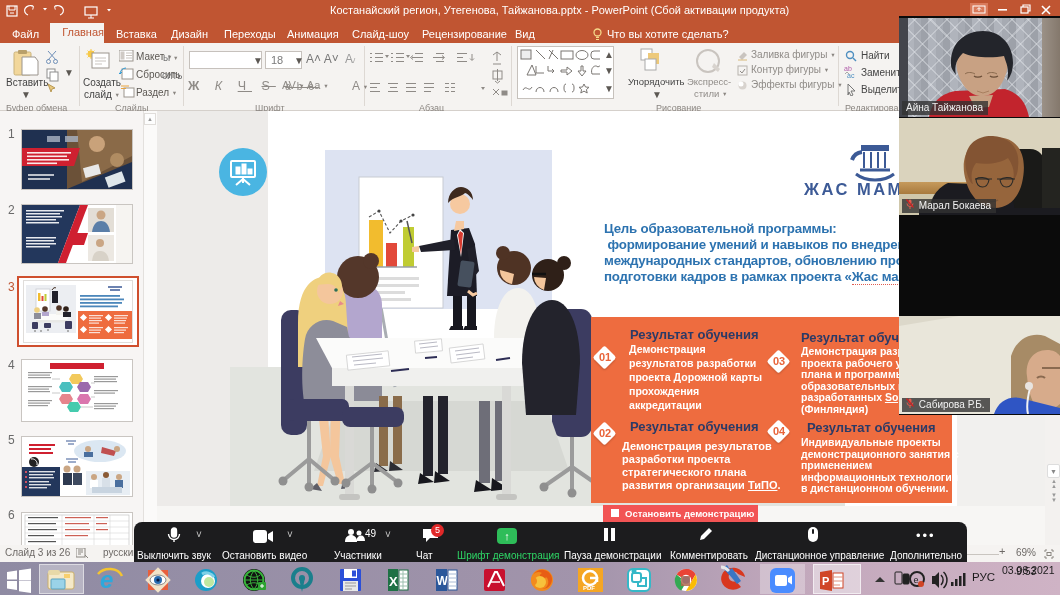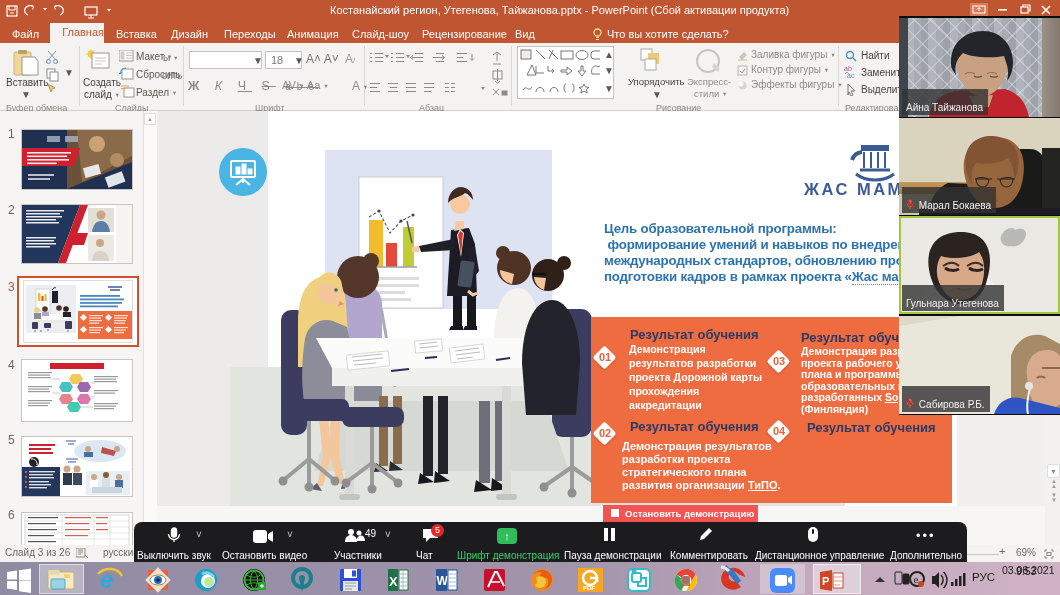--- a/index.html
+++ b/index.html
@@ -34,21 +34,21 @@
   #orangebox{left:591px;top:317px;width:361px;height:186px;background:#ee6c3f;color:#fff;}
   .diam{position:absolute;width:17px;height:17px;background:#fff;transform:rotate(45deg);
      border-radius:2.5px;box-shadow:1px 1px 2px rgba(0,0,0,.15);}
   .dnum{position:absolute;width:30px;text-align:center;color:#e8643a;font-weight:bold;font-size:11px;}
   .rhead{position:absolute;color:#2b3a66;font-weight:bold;font-size:13px;white-space:nowrap;}
   .rbody{position:absolute;font-weight:bold;color:#fff;font-size:10.6px;line-height:14px;}
   
   #videos{left:899px;top:16px;width:161px;height:399px;background:#0b0b0b;}
   .vid{position:absolute;left:899px;width:161px;overflow:hidden;}
   .vname{position:absolute;left:3px;bottom:2px;background:rgba(50,50,50,.8);color:#f2f2f2;
-     font-size:10px;line-height:13px;padding:12px 5px 1px 4px;white-space:nowrap;}
+     font-size:10px;line-height:13px;padding:0 5px 1px 4px;white-space:nowrap;}
   
   #greenbar{left:352px;top:505px;width:249px;height:17px;background:#3fc35f;color:#123c63;
      font-weight:bold;font-size:11px;text-align:center;line-height:17px;}
   #redbar{left:603px;top:505px;width:155px;height:24px;background:#f25454;color:#fff;
      font-weight:bold;font-size:9.5px;line-height:17px;white-space:nowrap;}
   #zoombar{left:134px;top:522px;width:833px;height:41px;background:#1c1c1e;border-radius:8px 8px 0 0;}
   .zlabel{position:absolute;top:28px;color:#fff;font-size:10px;white-space:nowrap;}
   .zgreen{color:#2ed766;}
   
   #taskbar{left:0;top:562px;width:1060px;height:33px;
@@ -683,20 +683,21 @@
   <div class="dnum" style="left:590px;top:427px;">02</div>
   <div class="rhead" style="left:630px;top:419px;">Результат обучения</div>
   <div class="rbody" style="left:622px;top:440px;font-size:11px;line-height:13px;">Демонстрация результатов<br>разработки проекта<br>стратегического плана<br>развития организации <u>ТиПО</u>.</div>
   <div class="diam" style="left:770px;top:353px;"></div>
   <div class="dnum" style="left:764px;top:355px;">03</div>
   <div class="rhead" style="left:801px;top:330px;">Результат обучения</div>
   <div class="rbody" style="left:801px;top:346px;font-size:10.5px;line-height:11.5px;">Демонстрация разработки<br>проекта рабочего учебного<br>плана и программы на<br>образовательных программ,<br>разработанных <u>Sopra</u>ном<br>(Финляндия)</div>
   <div class="diam" style="left:770px;top:423px;"></div>
   <div class="dnum" style="left:764px;top:425px;">04</div>
   <div class="rhead" style="left:807px;top:420px;">Результат обучения</div>
+  <div class="rbody" style="left:801px;top:437px;font-size:10.5px;line-height:11.5px;">Индивидуальные проекты<br>демонстрационного занятия с<br>применением<br>информационных технологий<br>в дистанционном обучении.</div>
 
   <div class="abs" id="rightscroll"></div>
   <div class="abs" style="left:1047px;top:464px;width:13px;height:14px;background:#fff;border:1px solid #ddd;border-radius:2px;color:#888;font-size:7px;text-align:center;line-height:13px;">▼</div>
   <div class="abs" style="left:1048px;top:479px;width:12px;color:#999;font-size:6px;line-height:5px;text-align:center;">▲<br>▲</div>
   <div class="abs" style="left:1048px;top:493px;width:12px;color:#999;font-size:6px;line-height:5px;text-align:center;">▼<br>▼</div>
 
   <div class="abs" id="statusbar"></div>
   <div class="abs" style="left:5px;top:547px;color:#6d6966;font-size:10px;">Слайд 3 из 26</div>
   <svg class="abs" style="left:76px;top:548px" width="12" height="10" viewBox="0 0 12 10">
       <rect x="0" y="0" width="9" height="9" fill="none" stroke="#8a8680"></rect>
@@ -749,33 +750,20 @@
       <path d="M63 61c3-2 10-2 13 1c-1 5-3 7-6.5 7s-6.5-3-6.5-8zM100 61c-3-2-10-2-13 1c1 5 3 7 6.5 7s6.5-3 6.5-8z" fill="none" stroke="#2a2a28" stroke-width="1.1"></path>
       <path d="M74 82c3 2 8 2 11 0" stroke="#7a5638" stroke-width="1.5" fill="none"></path>
       </g>
     </svg>
     <div class="vname"><svg width="8" height="10" viewBox="0 0 8 10" style="margin-right:2px">
           <rect x="2.5" y="0.5" width="3" height="5" rx="1.5" fill="#e05c4f"></rect>
           <path d="M1 4.5a3 3 0 0 0 6 0M4 8v2" stroke="#e05c4f" fill="none"></path>
           <path d="M0.5 0.5l7 8" stroke="#c22" stroke-width="1.2"></path>
         </svg> Марал Бокаева</div>
   </div>
-  <div class="vid" id="v3" style="top:216px;height:98px;border:2px solid #a4c63f;">
-    <div class="abs" style="left:0;top:0;width:157px;height:94px;background:#e9e8e3;"></div>
-    <svg class="abs" style="left:0;top:0;" width="157" height="94" viewBox="0 0 157 94">
-      <path d="M100 18c4-8 12-10 14-6 6-4 14 0 10 8-2 6-10 10-14 8-6 2-12-4-10-10z" fill="#b9b9b6"></path>
-      <path d="M20 94c0-20 8-30 18-34l44-2c12 4 18 16 18 36z" fill="#f2f1ee"></path>
-      <path d="M30 60c-8-26 2-46 30-46 26 0 34 20 26 48-4 16-14 24-28 24-14-2-24-12-28-26z" fill="#2a2320"></path>
-      <path d="M38 64c-4-10-2-20 2-26 12 4 30 2 38-4 6 8 6 18 4 28-2 10-10 20-22 20s-18-8-22-18z" fill="#d7a988"></path>
-      <path d="M42 48c6-4 12-4 16 0M66 48c6-4 12-4 16 0" stroke="#3a2e26" stroke-width="2" fill="none"></path>
-      <path d="M44 50c4 3 10 3 14 1M68 50c4 3 10 3 14 1" stroke="#2a2320" stroke-width="3" fill="none"></path>
-      <path d="M56 70c4 3 10 3 14 0" stroke="#b07d5e" stroke-width="2" fill="none"></path>
-    </svg>
-    <div class="vname" style="left:1px;bottom:1px;">Гульнара  Утегенова</div>
-  </div>
   <div class="vid" id="v4" style="top:316px;height:98px;">
     <div class="abs" style="left:0;top:0;width:161px;height:98px;background:#e9e6da;"></div>
     <svg class="abs" style="left:0;top:0;" width="161" height="98" viewBox="0 0 161 98">
       <path d="M0 10L60 0H0z" fill="#dcd8ca"></path>
       <path d="M112 98V40c6-18 20-24 34-20l15 8v70z" fill="#a78b66"></path>
       <path d="M128 60c-2-14 6-26 20-26 6 0 10 2 13 6v48c-6 6-16 8-24 2-5-5-8-18-9-30z" fill="#d7ab8b"></path>
       <path d="M143 52h18M138 62c2-2 6-2 8 0" stroke="#8a6a50" stroke-width="2" fill="none"></path>
       <path d="M95 98c4-12 14-18 26-16l40 10v6z" fill="#2f55c4"></path>
       <path d="M131 72c-2 8-4 18-2 26" stroke="#f2f2f2" stroke-width="2" fill="none"></path>
       <circle cx="130" cy="70" r="4" fill="#e8e4e0"></circle>

